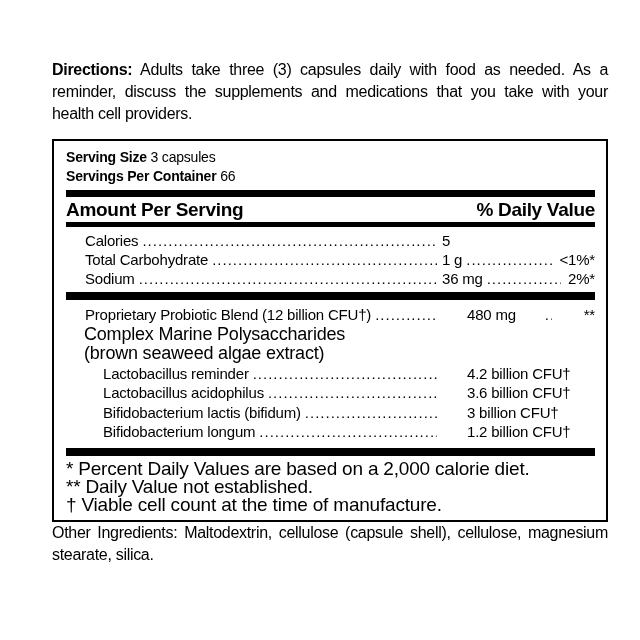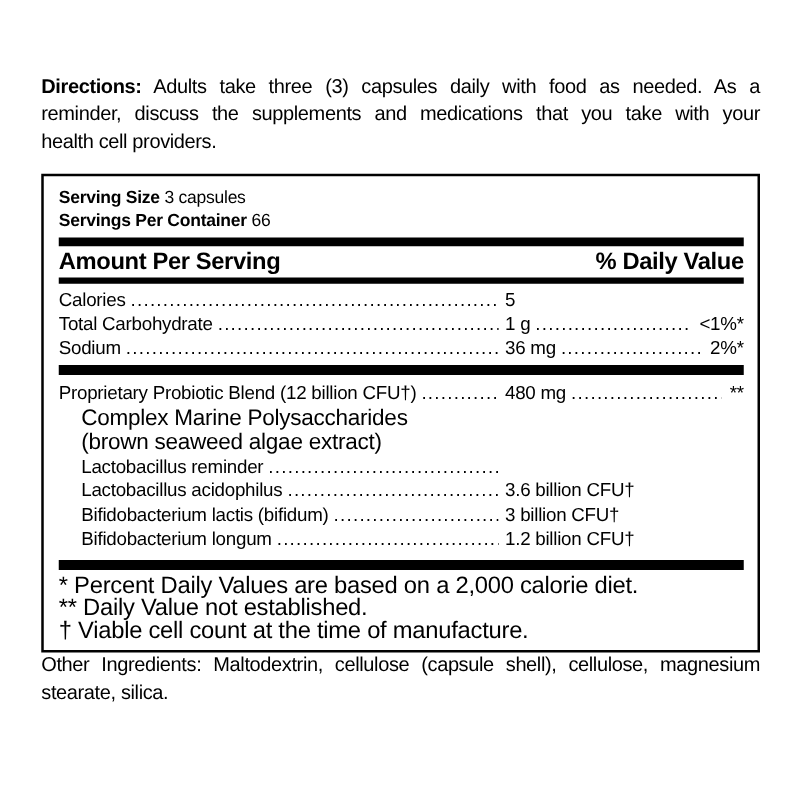--- a/index.html
+++ b/index.html
@@ -2,21 +2,21 @@
 <html><head>
 <meta charset="utf-8">
 <style>
   html, body { margin: 0; padding: 0; }
   body {
     width: 640px; height: 640px; overflow: hidden;
     background: #ffffff; color: #000000;
     font-family: "Liberation Sans", sans-serif;
     -webkit-font-smoothing: antialiased;
   }
-  .page { padding: 59px 32px 0 33px; }
+  .page { padding: 59px 32px 0 52px; }
 
   
   .para { margin: 0; font-size: 16px; line-height: 22px; letter-spacing: -0.3px; }
   .jline { display: block; text-align: justify; text-align-last: justify; white-space: normal; }
   .jline.last { text-align-last: left; }
 
   
   .panel {
     margin-top: 14px;
     border: 2px solid #000;
@@ -35,23 +35,23 @@
   .hdr-row {
     display: flex; justify-content: space-between; align-items: baseline;
     font-weight: bold; font-size: 19px; line-height: 20px; letter-spacing: -0.3px;
   }
 
   .row {
     display: flex; align-items: baseline;
     font-size: 15px; line-height: 19px; letter-spacing: -0.2px;
     white-space: nowrap;
   }
-  .blend .row { line-height: 19.5px; }
+  .blend .row { line-height: 19.5px; gap: 25px; }
 
-  .lgrp { flex: 0 0 352px; display: flex; align-items: flex-start; overflow: hidden; box-sizing: border-box; }
+  .lgrp { flex: 0 0 352px; display: flex; align-items: flex-start; overflow: hidden; box-sizing: border-box; margin-left: 19px; }
   .lbl  { flex: 0 0 auto; padding-right: 4px; }
   .sub  { padding-left: 18px; }
   .leader { flex: 1 1 auto; min-width: 0; overflow: hidden; white-space: nowrap; letter-spacing: 1px; }
   .leader::after {
     content: "....................................................................................................................";
   }
   .tail { margin: 0 4px; }
   .amt { flex: 0 0 auto; padding-left: 5px; }
   .pct { flex: 0 0 auto; padding-left: 3px; text-align: right; }
 
@@ -139,20 +139,21 @@
       </div>
 
       <div class="labelonly sub">Complex Marine Polysaccharides</div>
       <div class="labelonly sub">(brown seaweed algae extract)</div>
 
       <div class="row">
         <span class="lgrp sub">
           <span class="lbl">Lactobacillus reminder</span>
           <span class="leader"></span>
         </span>
+        <span class="amt">4.2 billion CFU†</span>
       </div>
       <div class="row">
         <span class="lgrp sub">
           <span class="lbl">Lactobacillus acidophilus</span>
           <span class="leader"></span>
         </span>
         <span class="amt">3.6 billion CFU†</span>
       </div>
       <div class="row">
         <span class="lgrp sub">

